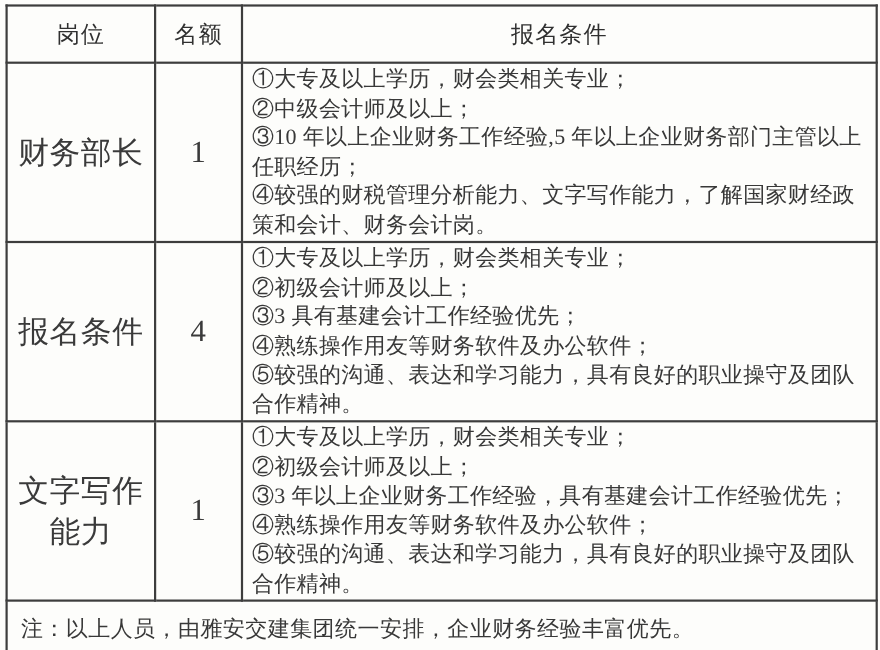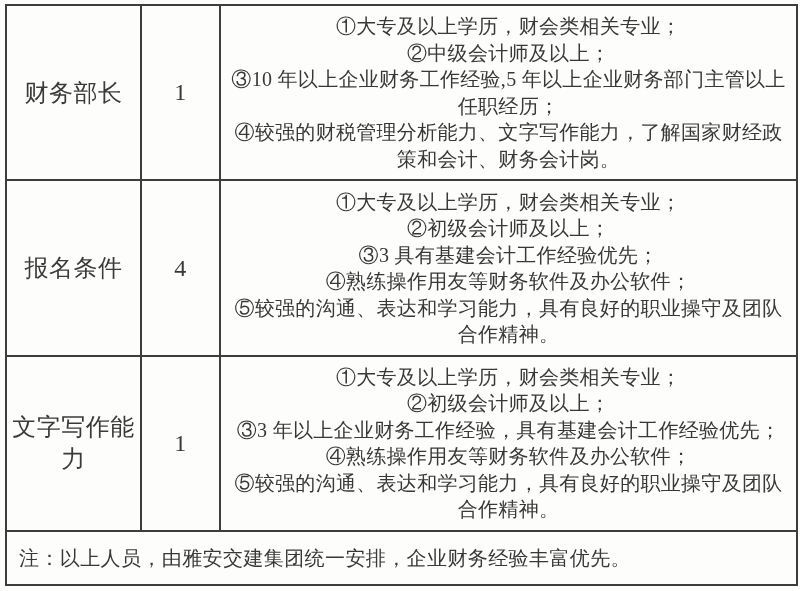--- a/index.html
+++ b/index.html
@@ -33,54 +33,59 @@
   th.hdr {
     font-size: 21px;
     letter-spacing: 1px;
     text-align: center;
     vertical-align: middle;
     color: #303030;
   }
   td.pos, td.quota {
     text-align: center;
     vertical-align: middle;
-    font-size: 24px;
+    font-size: 28px;
     letter-spacing: 0.5px;
     color: #3a3a3a;
   }
   td.cond {
     vertical-align: middle;
     text-align: left;
     font-size: 20px;
     letter-spacing: 0.3px;
     line-height: 26.5px;
     padding: 1px 8px 1px 8px;
     color: #383838;
   }
-  td.cond .line { display: block; text-align: center; }
+  td.cond .line { display: block; }
   td.note-cell {
     font-size: 20px;
     letter-spacing: 0.4px;
     text-align: left;
     vertical-align: middle;
     padding-left: 12px;
     color: #383838;
   }
 </style>
 </head>
 <body>
 
 <div class="page">
   <table class="recruit">
     <colgroup>
       <col style="width:135px">
       <col style="width:79px">
       <col style="width:577px">
     </colgroup>
     <tbody>
+        <tr style="height:52px">
+      <th class="hdr">岗位</th>
+      <th class="hdr">名额</th>
+      <th class="hdr">报名条件</th>
+    </tr>
 
     <tr style="height:160px">
       <td class="pos">财务部长</td>
       <td class="quota">1</td>
       <td class="cond">
         <span class="line">①大专及以上学历，财会类相关专业；</span>
         <span class="line">②中级会计师及以上；</span>
         <span class="line">③10 年以上企业财务工作经验,5 年以上企业财务部门主管以上任职经历；</span>
         <span class="line">④较强的财税管理分析能力、文字写作能力，了解国家财经政策和会计、财务会计岗。</span>
       </td>

